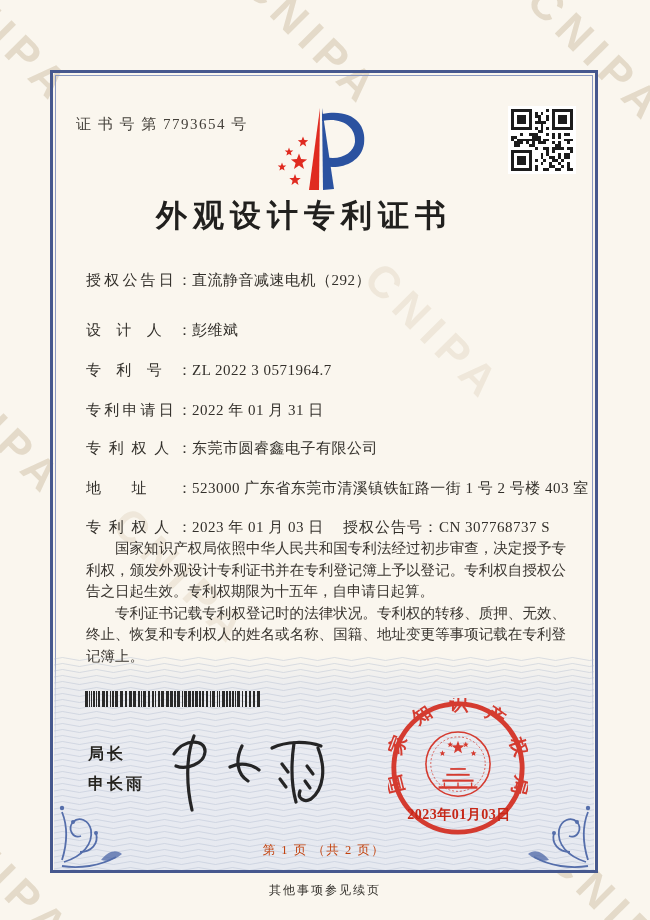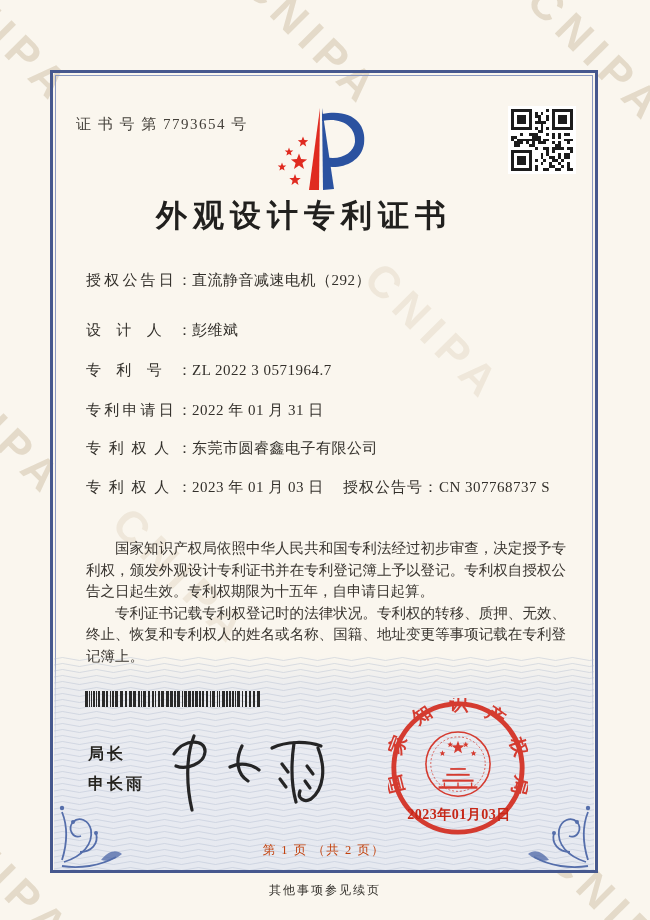--- a/index.html
+++ b/index.html
@@ -266,20 +266,23 @@
     </div>
     <div class="frow m3">
       <span class="flabel">专利号：</span><span class="fvalue">ZL 2022 3 0571964.7</span>
     </div>
     <div class="frow m4">
       <span class="flabel">专利申请日：</span><span class="fvalue">2022 年 01 月 31 日</span>
     </div>
     <div class="frow m5">
       <span class="flabel">专利权人：</span><span class="fvalue">东莞市圆睿鑫电子有限公司</span>
     </div>
+    <div class="frow m6">
+      <span class="flabel">地址：</span><span class="fvalue">523000 广东省东莞市清溪镇铁缸路一街 1 号 2 号楼 403 室</span>
+    </div>
     <div class="frow m7">
       <span class="flabel">专利权人：</span><span class="fvalue w151">2023 年 01 月 03 日</span><span class="flabel2">授权公告号：</span><span class="fvalue">CN 307768737 S</span>
     </div>
   </div>
 
   <div class="paras">
     <p>国家知识产权局依照中华人民共和国专利法经过初步审查，决定授予专利权，颁发外观设计专利证书并在专利登记簿上予以登记。专利权自授权公告之日起生效。专利权期限为十五年，自申请日起算。</p>
     <p>专利证书记载专利权登记时的法律状况。专利权的转移、质押、无效、终止、恢复和专利权人的姓名或名称、国籍、地址变更等事项记载在专利登记簿上。</p>
   </div>
 

